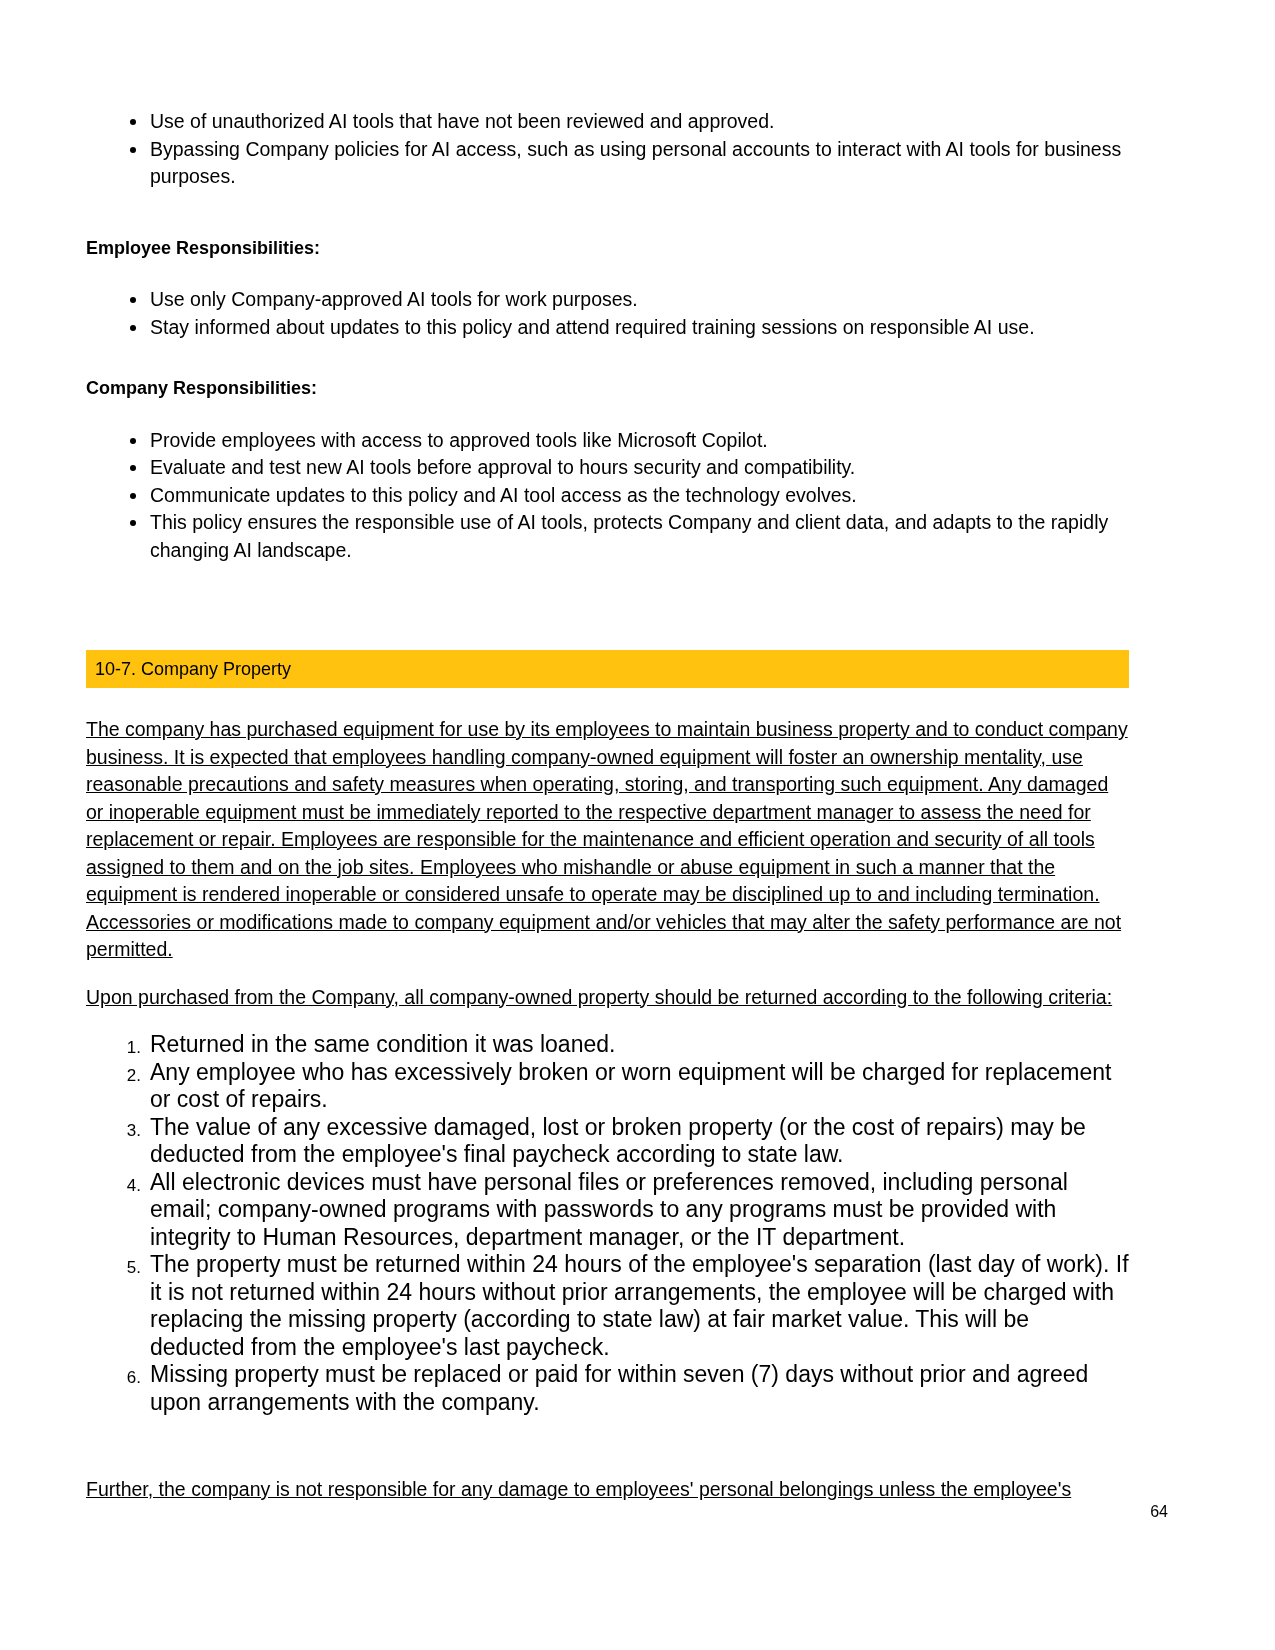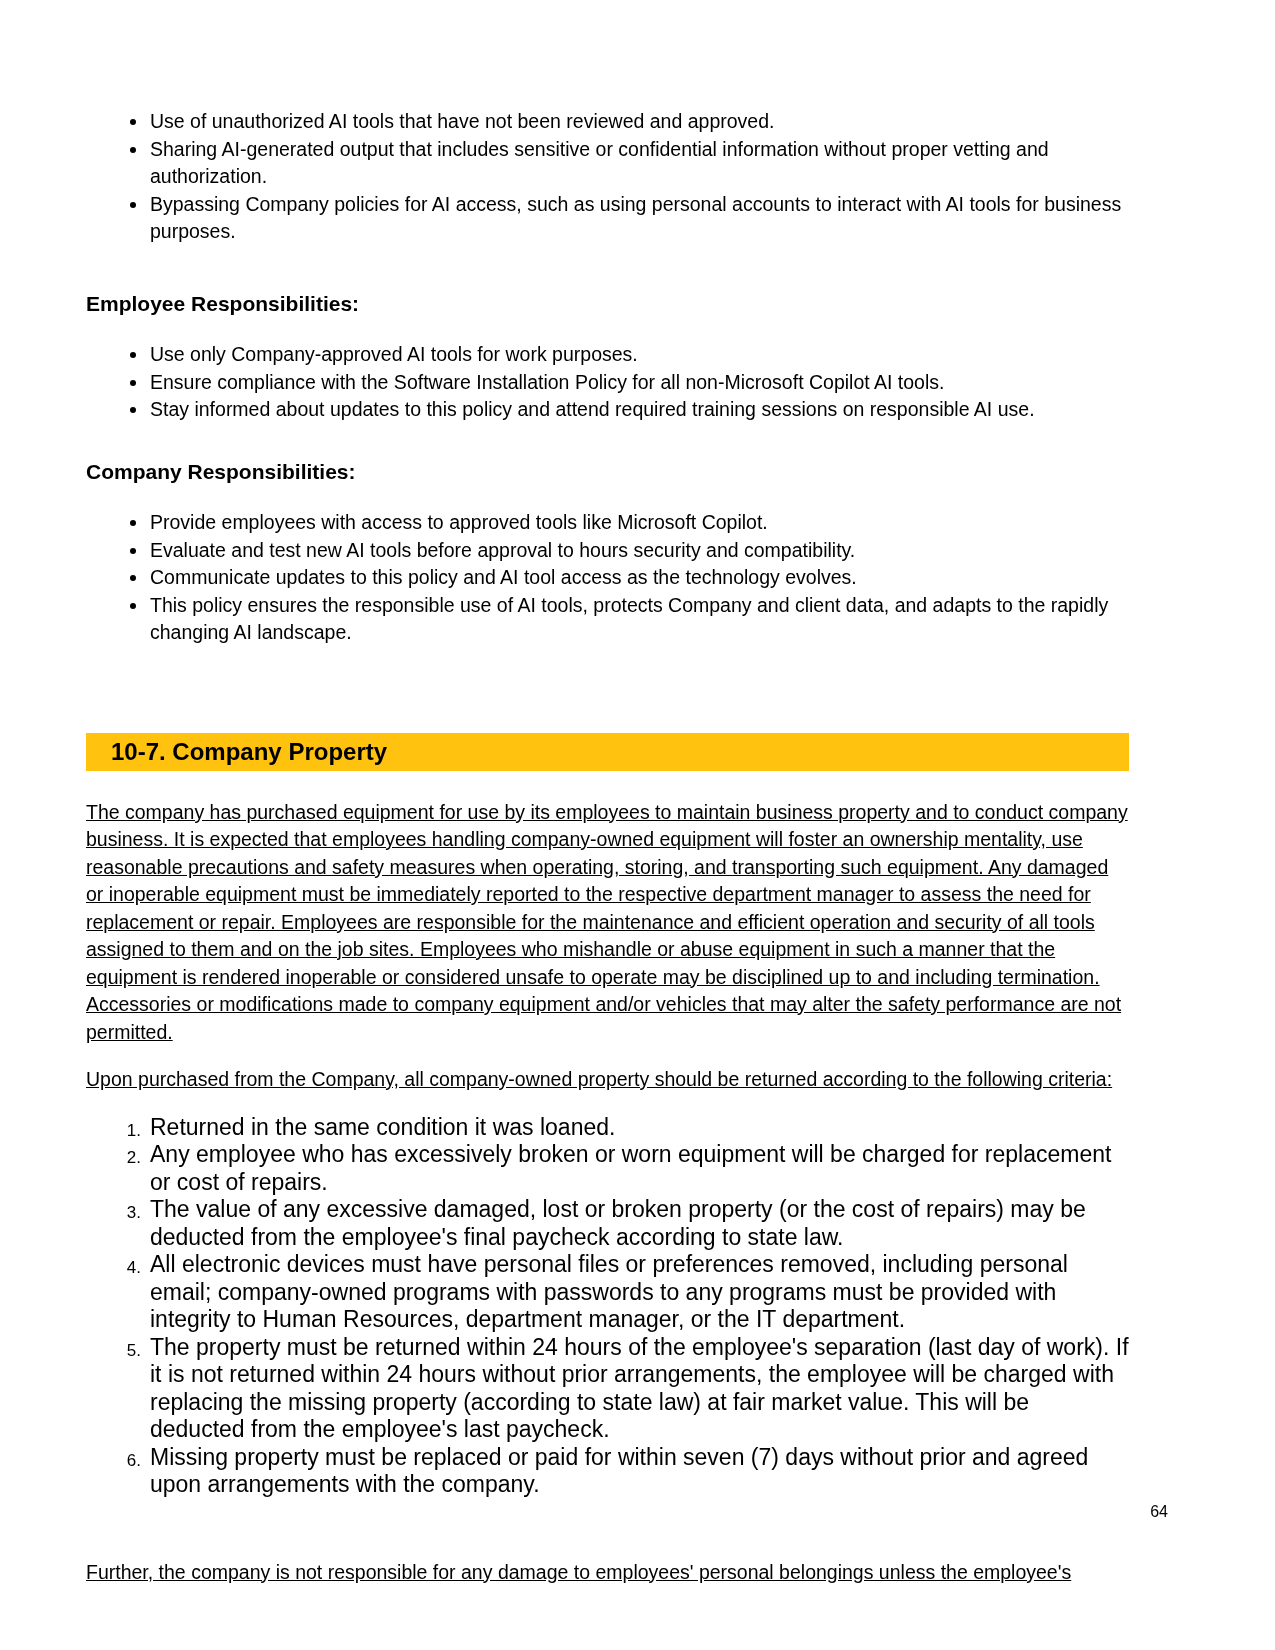--- a/index.html
+++ b/index.html
@@ -75,40 +75,39 @@
     left: 27px;
     top: 3px;
     width: 28px;
     text-align: right;
     font-size: 17px;
     line-height: 27.5px;
   }
 
   
   .sub-heading {
-    font-size: 21px;
+    font-size: 18px;
     font-weight: bold;
     line-height: 27.5px;
   }
 
   .section-bar {
     background: #FFC20E;
     width: 1043px;
     height: 38px;
     display: flex;
     align-items: center;
     box-sizing: border-box;
     padding-left: 9px;
   }
   .section-bar .section-title {
-    font-size: 24px;
-    font-weight: bold;
+    font-size: 18px;
+    font-weight: normal;
     color: #000;
     letter-spacing: 0px;
-    margin-left: 16px;
   }
 
   
   p.body {
     font-size: 19.5px;
     line-height: 27.5px;
     margin: 0;
     text-align: left;
     text-decoration: underline;
   }
@@ -131,33 +130,31 @@
   }
 </style>
 </head>
 <body>
 
 <div class="page">
   <div class="content">
 
     <ul class="bullets">
       <li>Use of unauthorized AI tools that have not been reviewed and approved.</li>
-      <li>Sharing AI-generated output that includes sensitive or confidential information without proper vetting and authorization.</li>
       <li>Bypassing Company policies for AI access, such as using personal accounts to interact with AI tools for business purposes.</li>
     </ul>
 
     <div class="sp-44"></div>
 
     <div class="sub-heading">Employee Responsibilities:</div>
 
     <div class="sp-24"></div>
 
     <ul class="bullets">
       <li>Use only Company-approved AI tools for work purposes.</li>
-      <li>Ensure compliance with the Software Installation Policy for all non-Microsoft Copilot AI tools.</li>
       <li>Stay informed about updates to this policy and attend required training sessions on responsible AI use.</li>
     </ul>
 
     <div class="sp-34"></div>
 
     <div class="sub-heading">Company Responsibilities:</div>
 
     <div class="sp-24"></div>
 
     <ul class="bullets">

